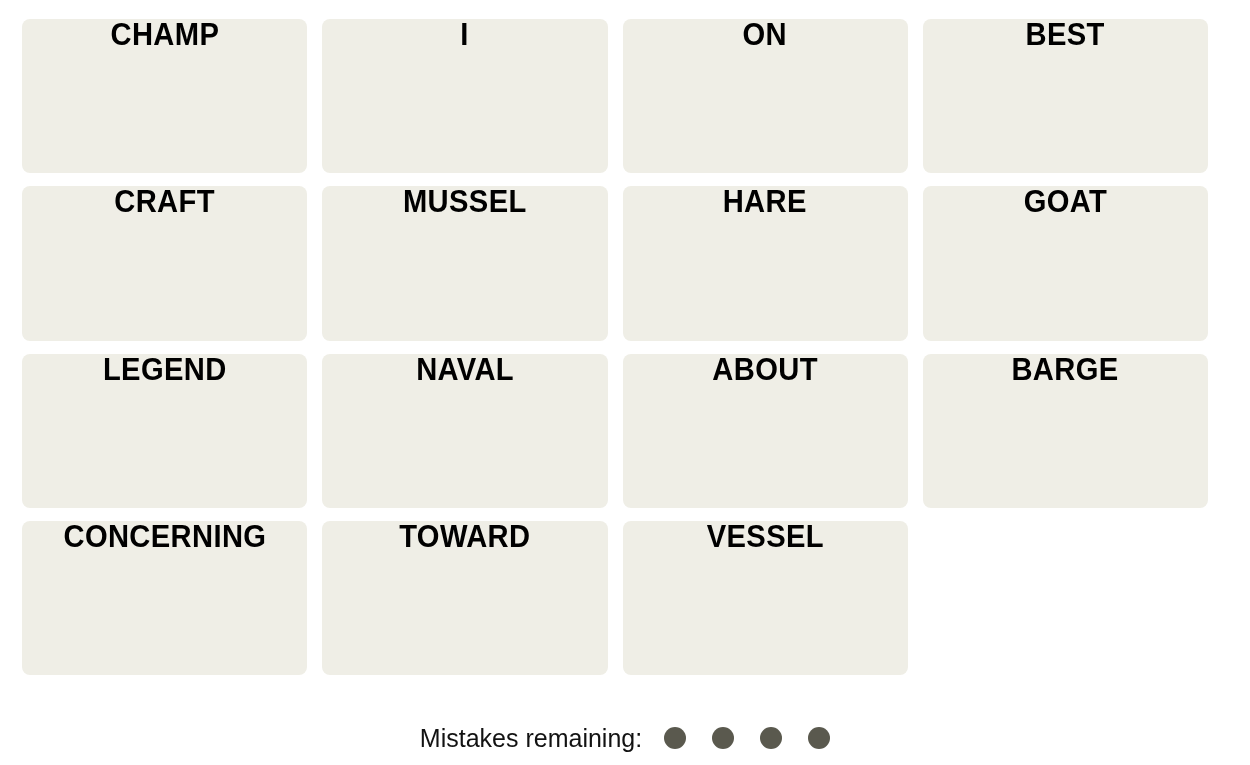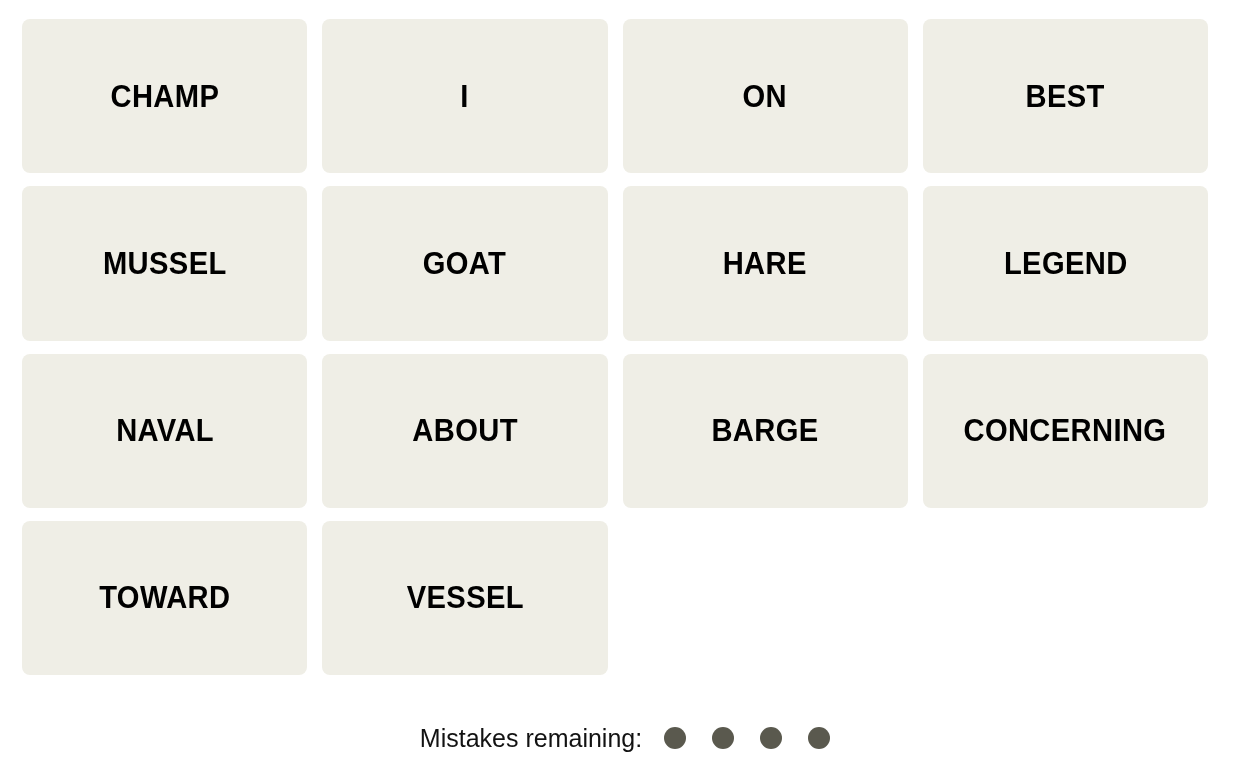--- a/index.html
+++ b/index.html
@@ -32,26 +32,25 @@
     grid-template-columns: repeat(4, 1fr);
     grid-template-rows: repeat(4, 1fr);
     column-gap: 15px;
     row-gap: 13px;
   }
 
   .word-tile {
     background: #EFEEE6;
     border-radius: 8px;
     display: flex;
-    align-items: center;
     justify-content: center;
     cursor: pointer;
     user-select: none;
     border: none;
-    padding: 6px;
+    padding: 0;
     overflow: hidden;
   }
 
   .word-tile-label {
     font-family: "Liberation Sans", sans-serif;
     font-weight: 700;
     font-size: 31px;
     letter-spacing: 0.4px;
     color: #000000;
     text-align: center;
@@ -113,31 +112,34 @@
 
     <button class="word-tile">
       <span class="word-tile-label">ON</span>
     </button>
 
 
     <button class="word-tile">
       <span class="word-tile-label">BEST</span>
     </button>
 
+    <button class="word-tile">
+      <span class="word-tile-label">CRAFT</span>
+    </button>
 
     <button class="word-tile">
       <span class="word-tile-label">MUSSEL</span>
     </button>
 
     <button class="word-tile">
-      <span class="word-tile-label">GOAT</span>
+      <span class="word-tile-label">HARE</span>
     </button>
 
     <button class="word-tile">
-      <span class="word-tile-label">HARE</span>
+      <span class="word-tile-label">GOAT</span>
     </button>
 
     <button class="word-tile">
       <span class="word-tile-label">LEGEND</span>
     </button>
 
     <button class="word-tile">
       <span class="word-tile-label">NAVAL</span>
     </button>
 

